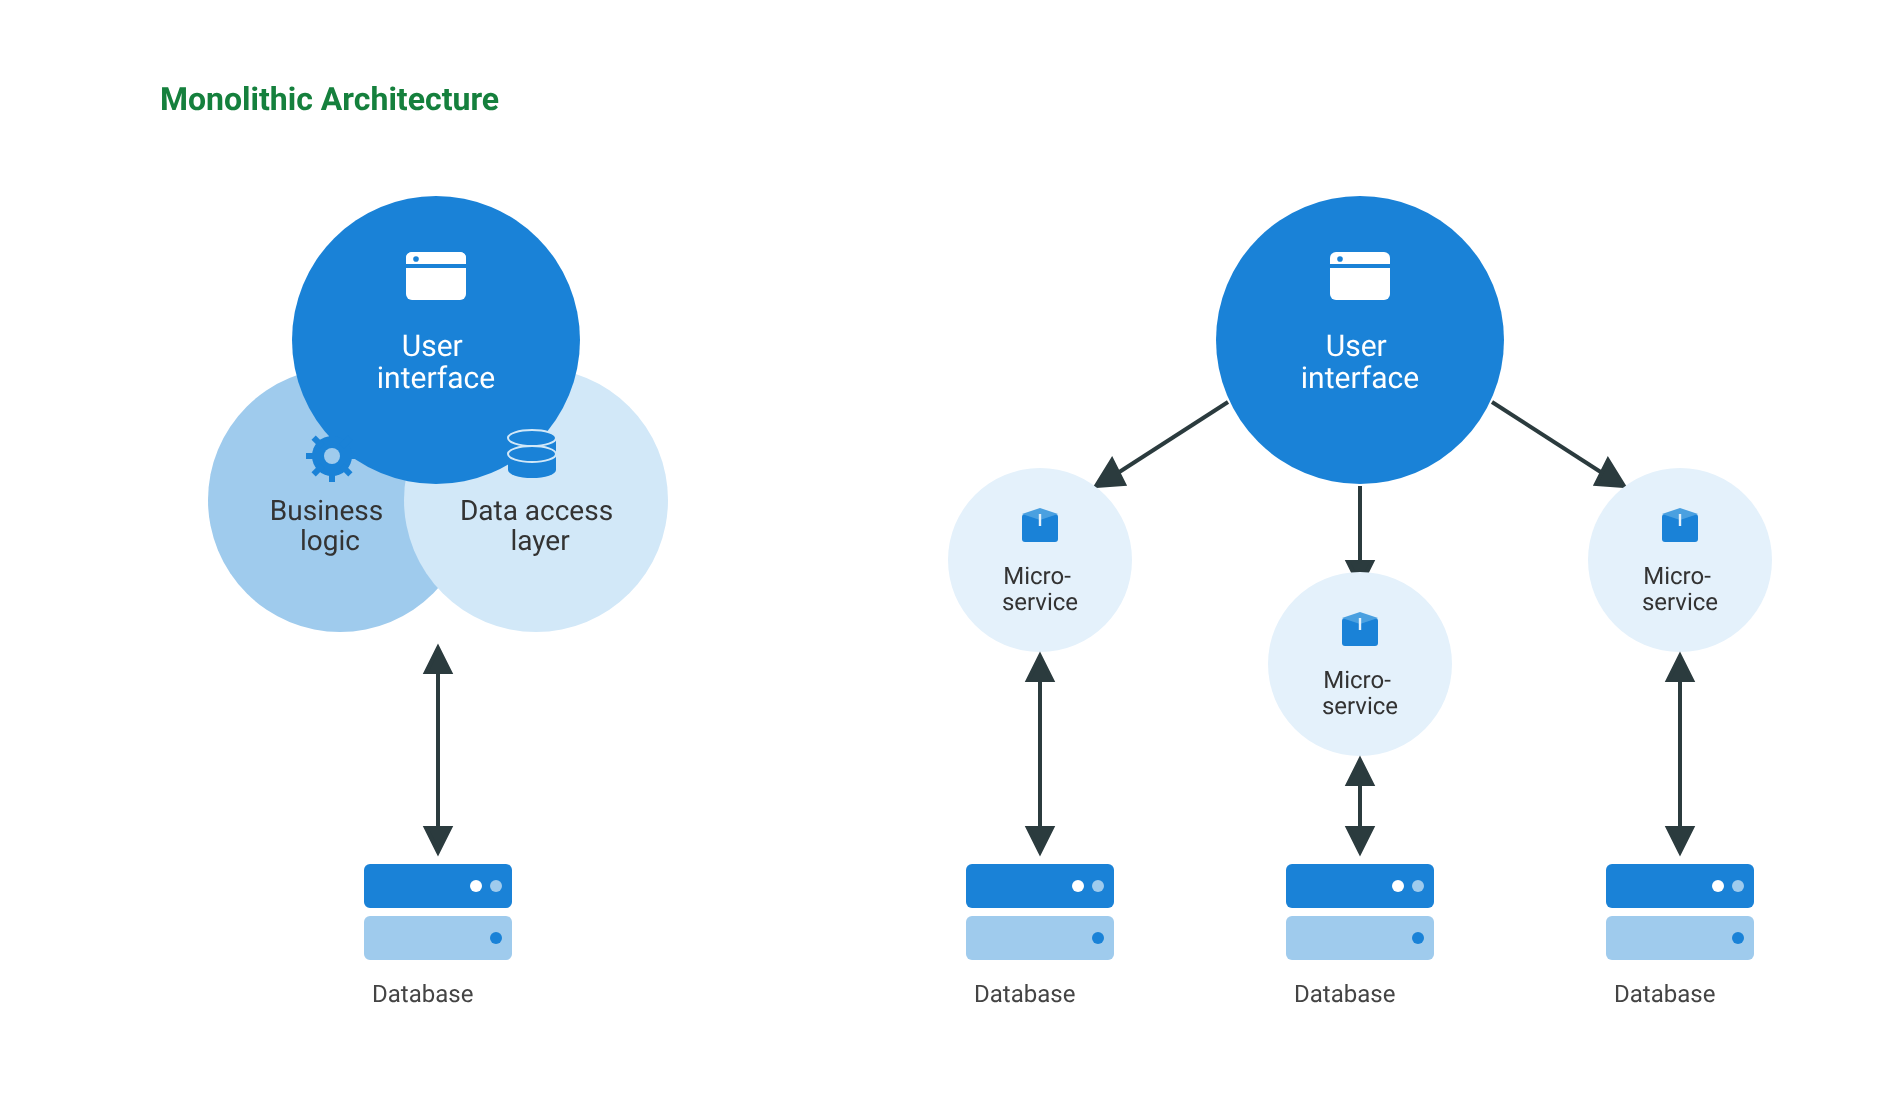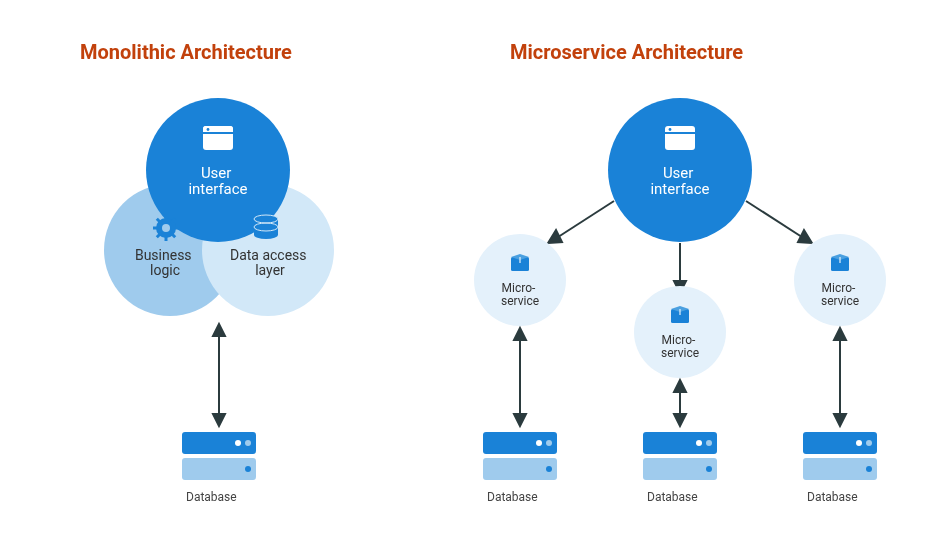--- a/index.html
+++ b/index.html
@@ -15,41 +15,38 @@
     height: 557px;
   }
   svg.layer {
     position: absolute;
     left: 0; top: 0;
     width: 950px; height: 557px;
     pointer-events: none;
   }
   .title {
     font-weight: 700;
-    font-size: 20px;
-    color: #c2410c;
+    font-size: 16px;
+    color: #15803d;
     position: absolute;
     white-space: nowrap;
   }
   .db-caption {
     position: absolute;
     font-size: 12px;
     color: #444;
   }
 </style>
 </head>
 <body>
 
 <div class="canvas">
 
   <div class="title" style="left:80px; top:40px;">
     <span>Monolithic Architecture</span>
-  </div>
-  <div class="title" style="left:510px; top:40px;">
-    <span>Microservice Architecture</span>
   </div>
 
   <svg class="layer">
 
     <circle cx="170" cy="250" r="66" fill="#9fcbed"></circle>
     <circle cx="268" cy="250" r="66" fill="#d2e8f8"></circle>
     <circle cx="218" cy="170" r="72" fill="#1a82d7"></circle>
 
     <g transform="translate(203,126)">
       <rect x="0" y="0" width="30" height="24" rx="3" fill="#fff"></rect>

